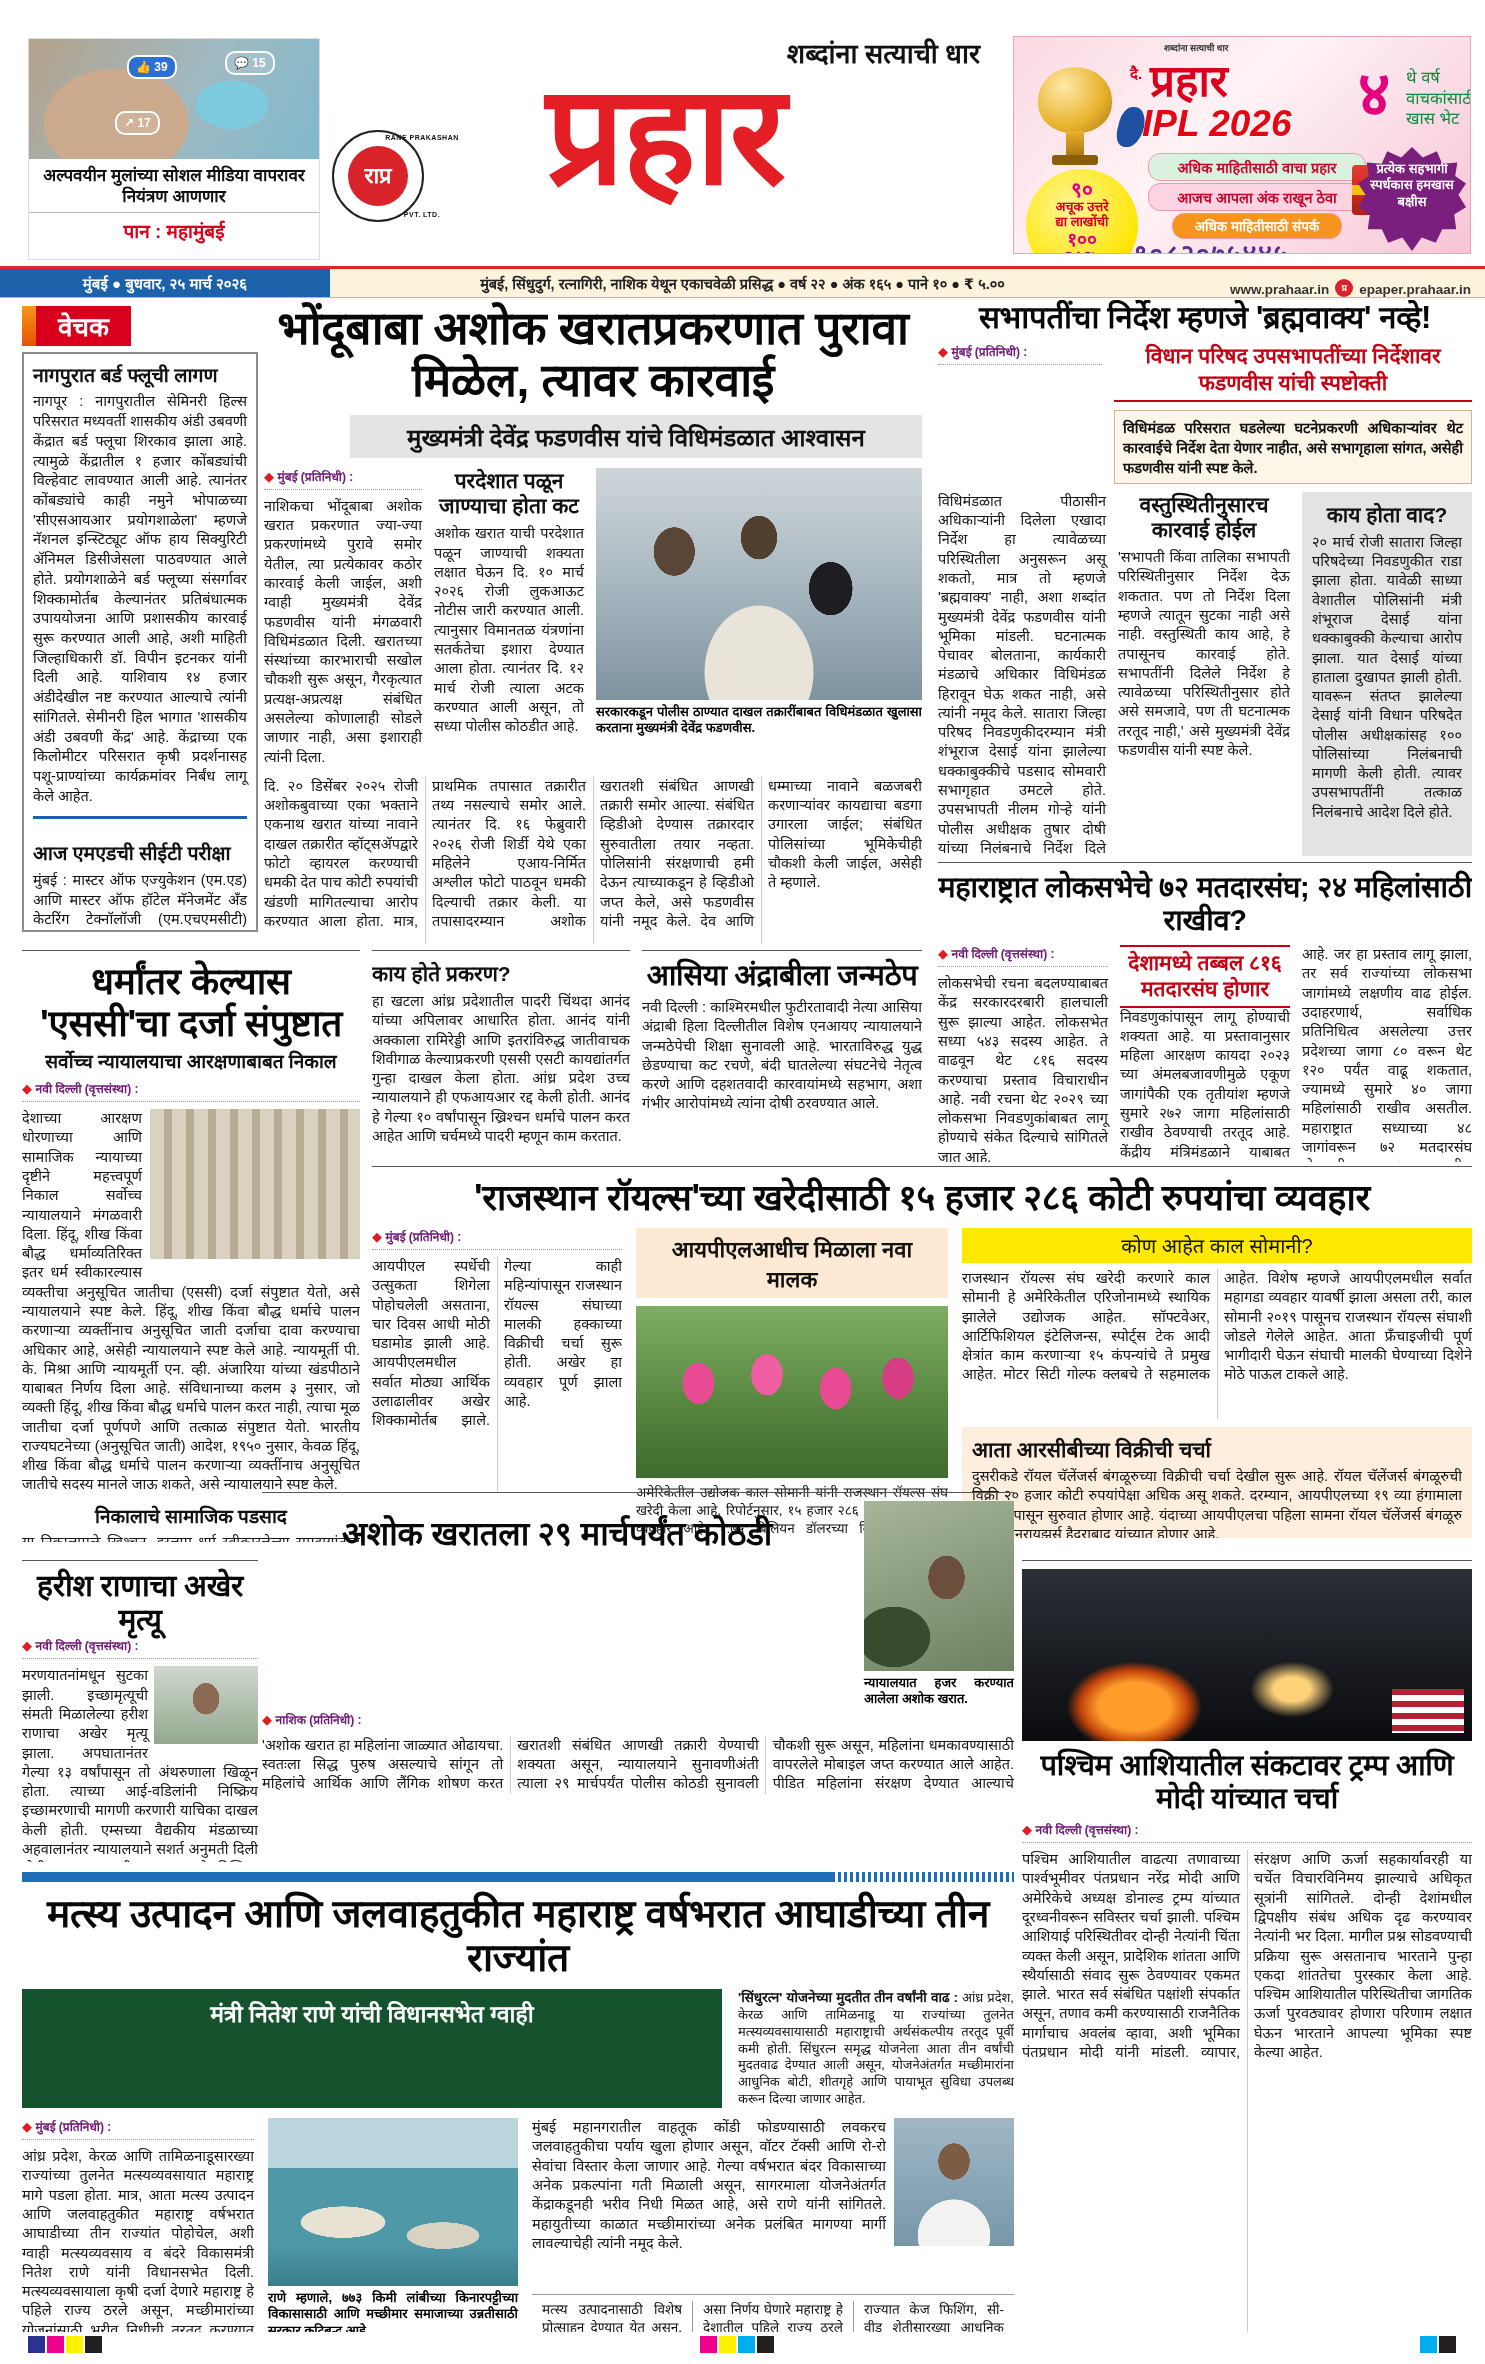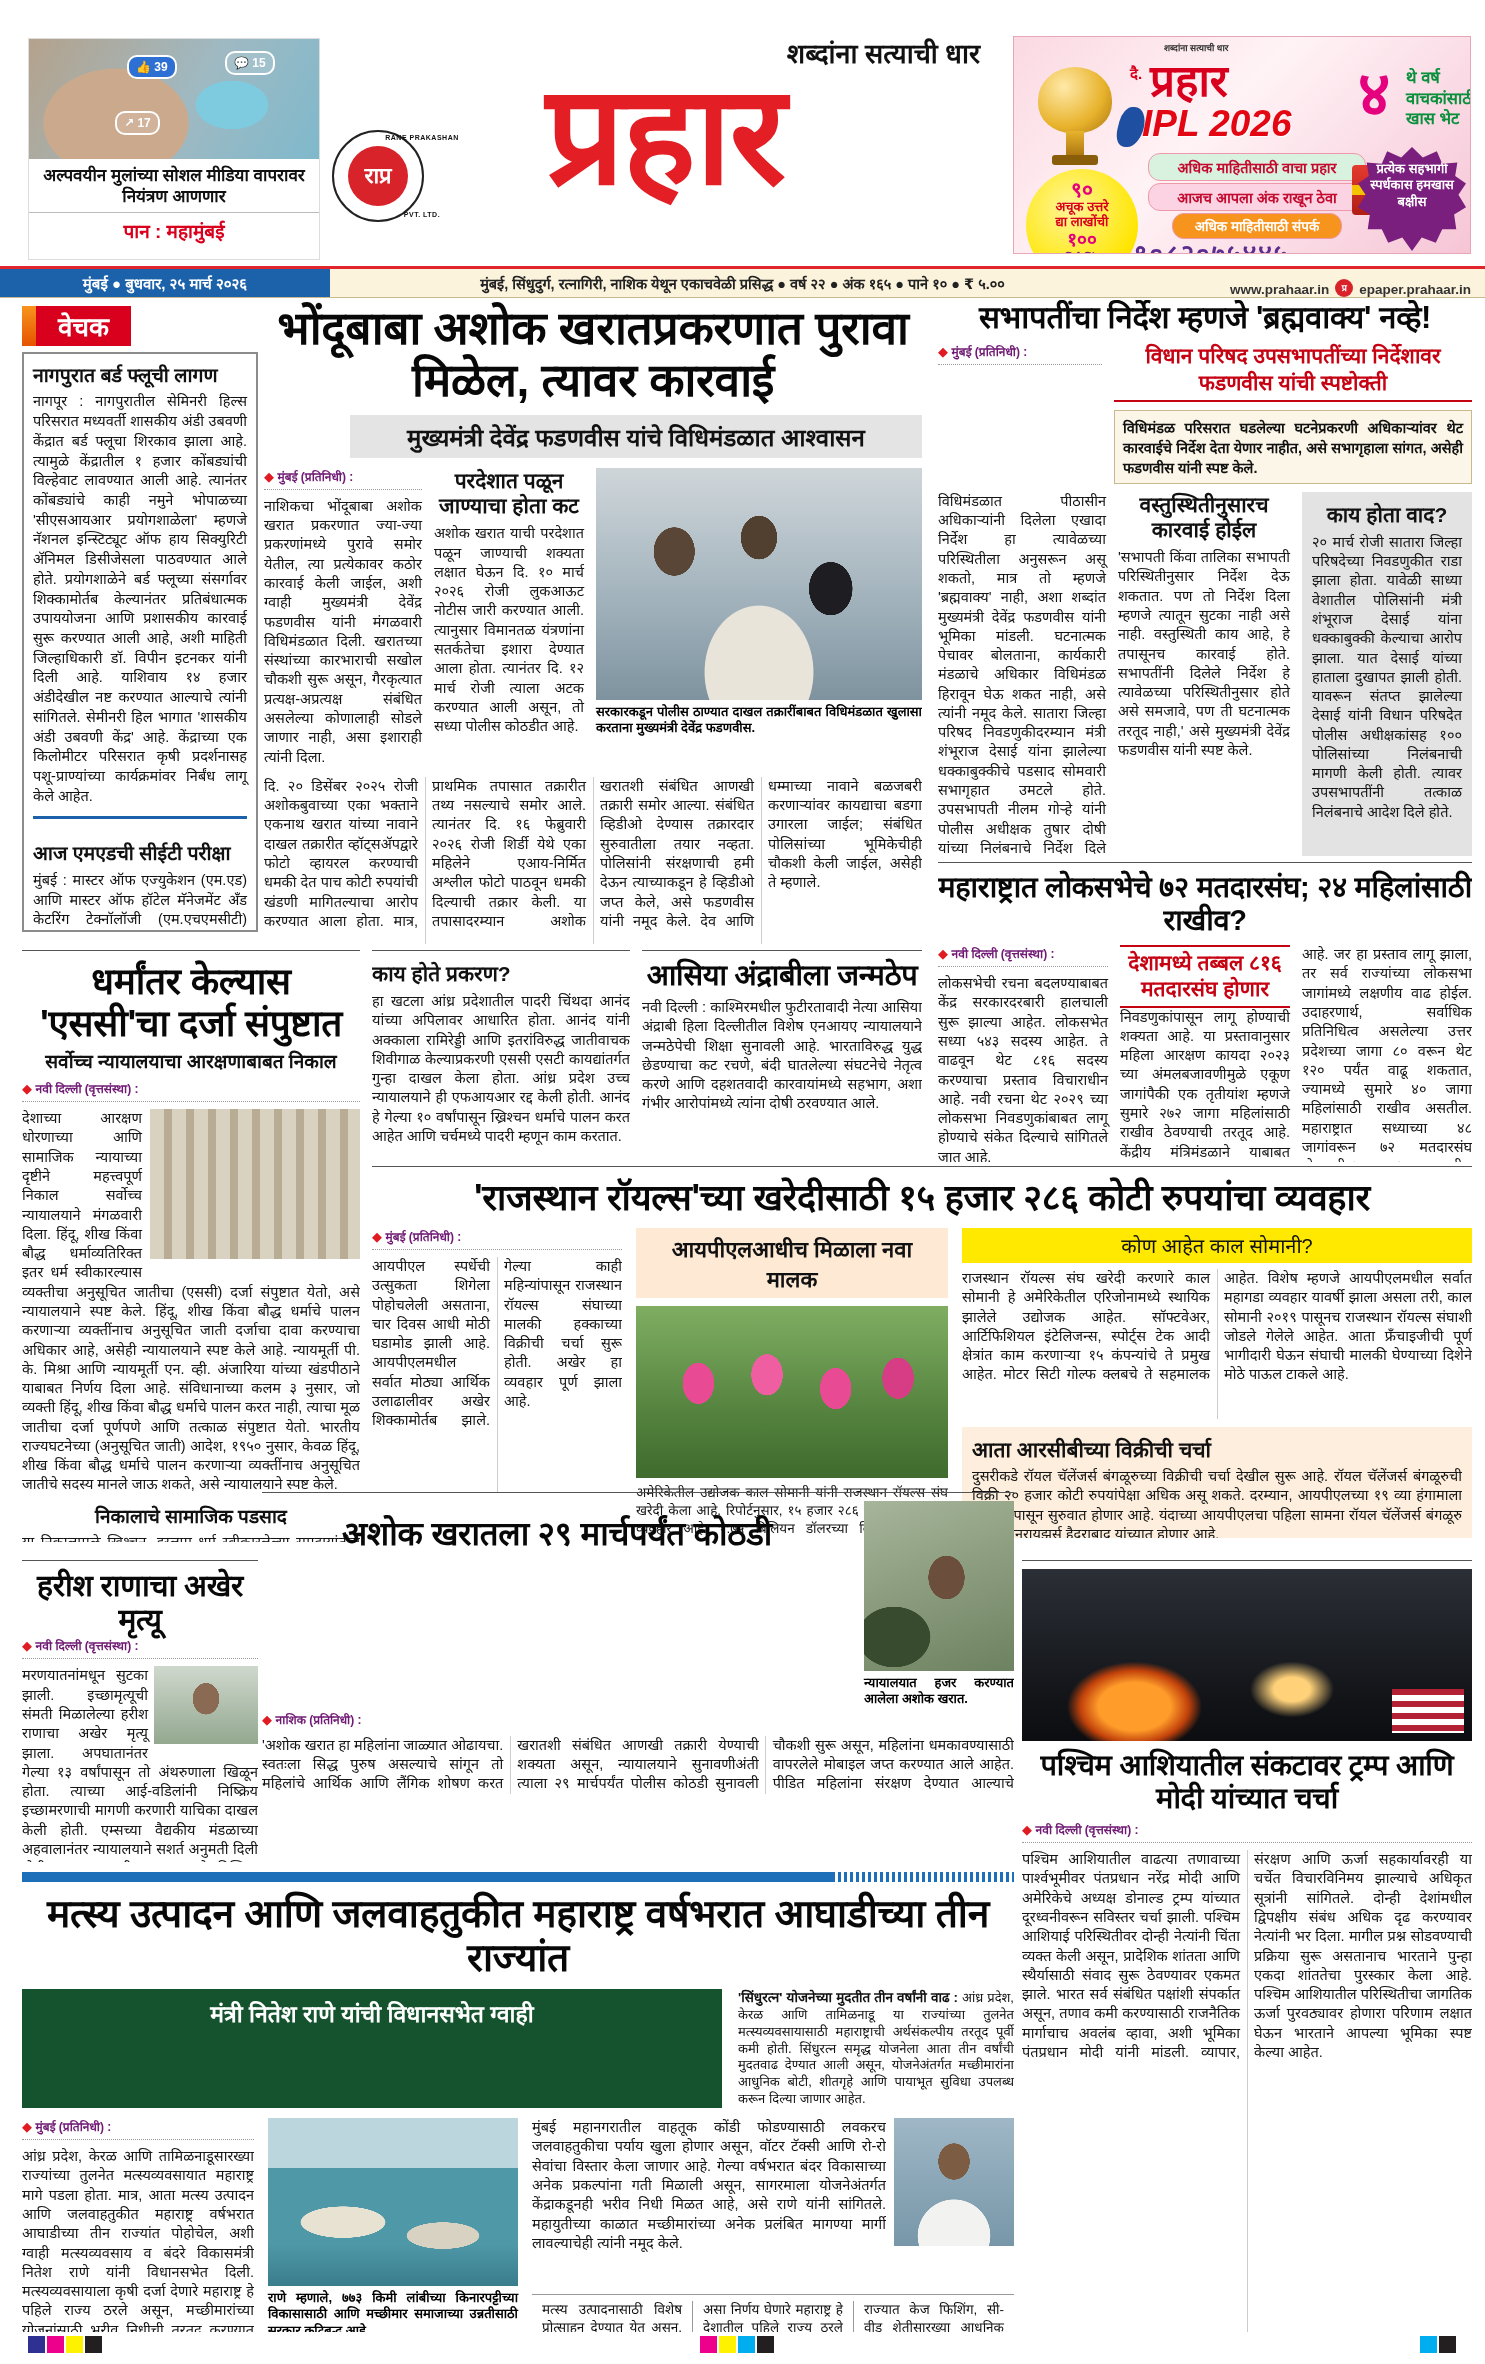--- a/index.html
+++ b/index.html
@@ -47,21 +47,21 @@
 .yc1{color:#e5007d;font-weight:700;font-size:21px;line-height:1}
 .yc2{color:#d8001c;font-weight:700;font-size:13px;line-height:1.15}
 .yc3{color:#e5007d;font-weight:700;font-size:19px;line-height:1.05}
 .yc4{color:#7a1f7d;font-weight:700;font-size:10px}
 .pill{position:absolute;left:134px;width:218px;text-align:center;font-weight:700;font-size:14.5px;color:#c40a2e;border-radius:12px;padding:3px 4px;border:1px solid #e9a}
 .pill1{top:116px;background:#d9f2df}
 .pill2{top:146px;background:#fbd3e2}
 .pill3{top:176px;background:#f7941d;color:#fff;width:170px;left:158px;font-size:13.5px}
 .ipl-phone{position:absolute;left:120px;top:198px;color:#5b2d8e;font-weight:700;font-size:26px;letter-spacing:2px}
 .four{position:absolute;left:344px;top:26px;color:#e5007d;font-weight:700;font-size:62px;line-height:1}
-.four-txt{position:absolute;left:392px;top:30px;color:#0a8f3c;font-weight:700;font-size:16.5px;line-height:1.25}
+.four-txt{position:absolute;left:392px;top:30px;color:#0a8f3c;font-weight:400;font-size:16.5px;line-height:1.25}
 .gift{position:absolute;left:338px;top:128px;width:58px;height:50px;background:linear-gradient(#e43b30,#b01e14);border-radius:4px}
 .gift::before{content:"";position:absolute;left:24px;top:0;width:10px;height:50px;background:#f5c400}
 .gift::after{content:"";position:absolute;left:0;top:20px;width:58px;height:10px;background:#f5c400}
 .star{position:absolute;right:4px;top:110px;width:108px;height:104px;background:#7a1f7d;color:#fff;text-align:center;font-weight:700;font-size:13px;line-height:1.25;padding-top:14px;clip-path:polygon(50% 0,60% 10%,73% 4%,78% 16%,92% 15%,90% 28%,100% 35%,93% 46%,100% 58%,89% 65%,91% 79%,78% 79%,72% 92%,59% 87%,50% 100%,41% 87%,28% 92%,22% 79%,9% 79%,11% 65%,0 58%,7% 46%,0 35%,10% 28%,8% 15%,22% 16%,27% 4%,40% 10%)}
 
 .dateline{left:0;top:266px;width:1485px;height:32px;border-top:3px solid #e0262c;border-bottom:1px solid #c9b98f;background:#fcf3dc;display:flex;align-items:stretch}
 .datebox{width:330px;background:#1b62ab;color:#fff;font-weight:700;font-size:15px;display:flex;align-items:center;justify-content:center}
 .datemid{flex:1;display:flex;align-items:center;justify-content:center;font-weight:700;font-size:14.5px;color:#222}
 .dateright{width:330px;display:flex;align-items:flex-end;justify-content:flex-end;gap:6px;padding-right:14px;font-weight:700;font-size:13.5px;color:#333}
 .mini-logo{width:18px;height:18px;border-radius:50%;background:#d8232a;color:#fff;font-size:9px;font-weight:700;text-align:center;line-height:18px}

